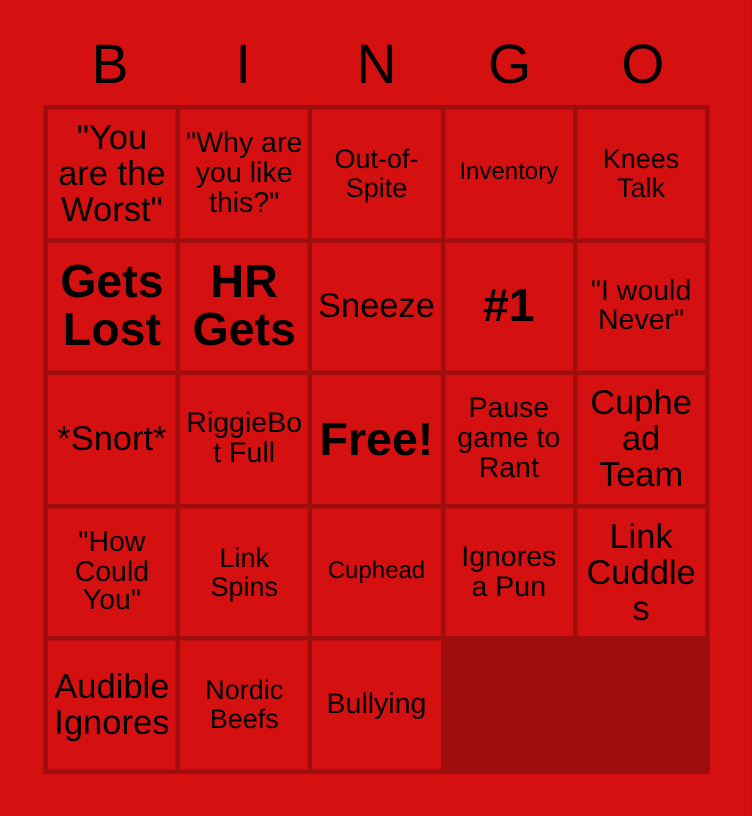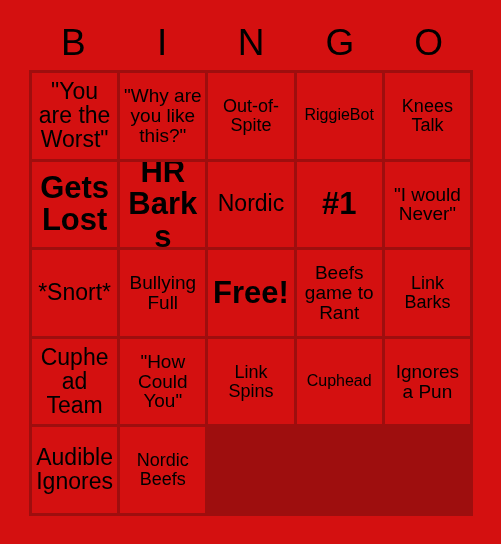--- a/index.html
+++ b/index.html
@@ -103,71 +103,74 @@
       <div class="cell fs-lg">
         <span class="cell-text">"You are the Worst"</span>
       </div>
       <div class="cell fs-md">
         <span class="cell-text">"Why are you like this?"</span>
       </div>
       <div class="cell fs-xl">
         <span class="cell-text">Out-of-Spite</span>
       </div>
       <div class="cell fs-sm">
-        <span class="cell-text">RiggieBot</span>
+        <span class="cell-text">Inventory</span>
       </div>
       <div class="cell fs-xl">
         <span class="cell-text">Knees Talk</span>
       </div>
       <div class="cell fs-xxl">
         <span class="cell-text">Gets Lost</span>
       </div>
       <div class="cell fs-xxl">
-        <span class="cell-text">HR Barks</span>
+        <span class="cell-text">HR Gets</span>
       </div>
       <div class="cell fs-lg">
-        <span class="cell-text">Nordic</span>
+        <span class="cell-text">Sneeze</span>
       </div>
       <div class="cell fs-xxl">
         <span class="cell-text">#1</span>
       </div>
       <div class="cell fs-md">
         <span class="cell-text">"I would Never"</span>
       </div>
       <div class="cell fs-lg">
         <span class="cell-text">*Snort*</span>
       </div>
       <div class="cell fs-md">
-        <span class="cell-text">Bullying Full</span>
+        <span class="cell-text">RiggieBot Full</span>
       </div>
       <div class="cell fs-xxl">
         <span class="cell-text">Free!</span>
       </div>
       <div class="cell fs-md">
-        <span class="cell-text">Beefs game to Rant</span>
-      </div>
-      <div class="cell fs-xl">
-        <span class="cell-text">Link Barks</span>
+        <span class="cell-text">Pause game to Rant</span>
       </div>
       <div class="cell fs-lg">
         <span class="cell-text">Cuphead Team</span>
       </div>
       <div class="cell fs-md">
         <span class="cell-text">"How Could You"</span>
       </div>
       <div class="cell fs-xl">
         <span class="cell-text">Link Spins</span>
       </div>
       <div class="cell fs-sm">
         <span class="cell-text">Cuphead</span>
       </div>
       <div class="cell fs-md">
         <span class="cell-text">Ignores a Pun</span>
       </div>
       <div class="cell fs-lg">
+        <span class="cell-text">Link Cuddles</span>
+      </div>
+      <div class="cell fs-lg">
         <span class="cell-text">Audible Ignores</span>
       </div>
       <div class="cell fs-xl">
         <span class="cell-text">Nordic Beefs</span>
+      </div>
+      <div class="cell fs-md">
+        <span class="cell-text">Bullying</span>
       </div>
     </div>
 
 </div>
 
 </body></html>

